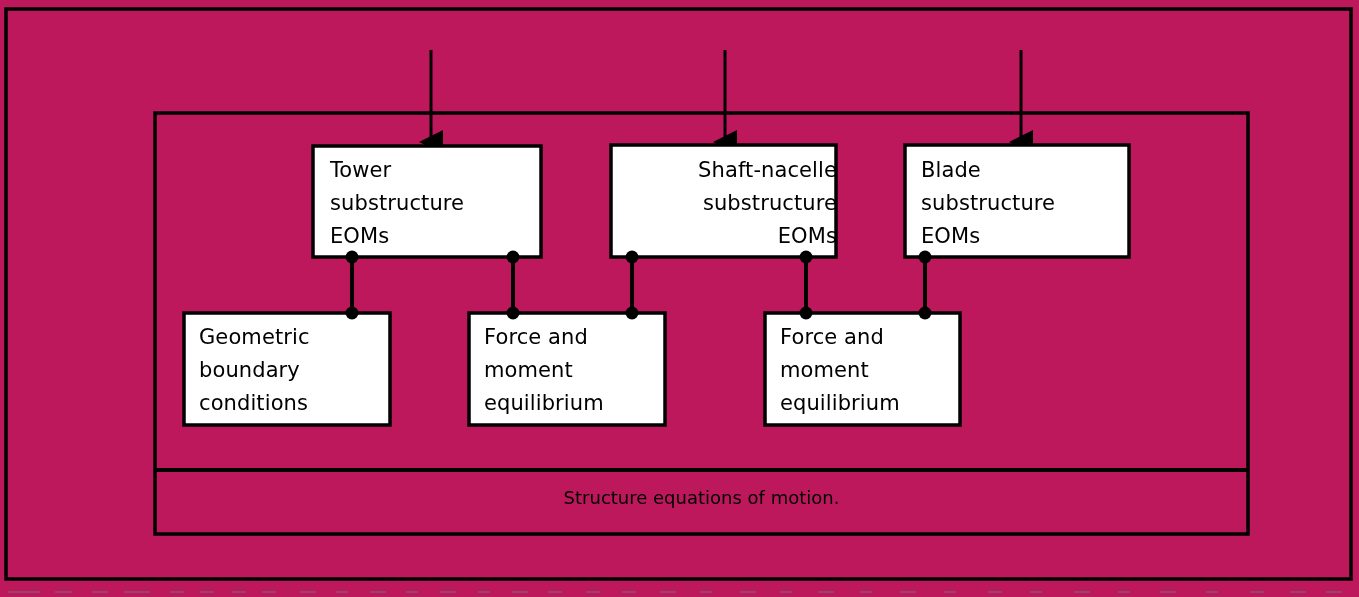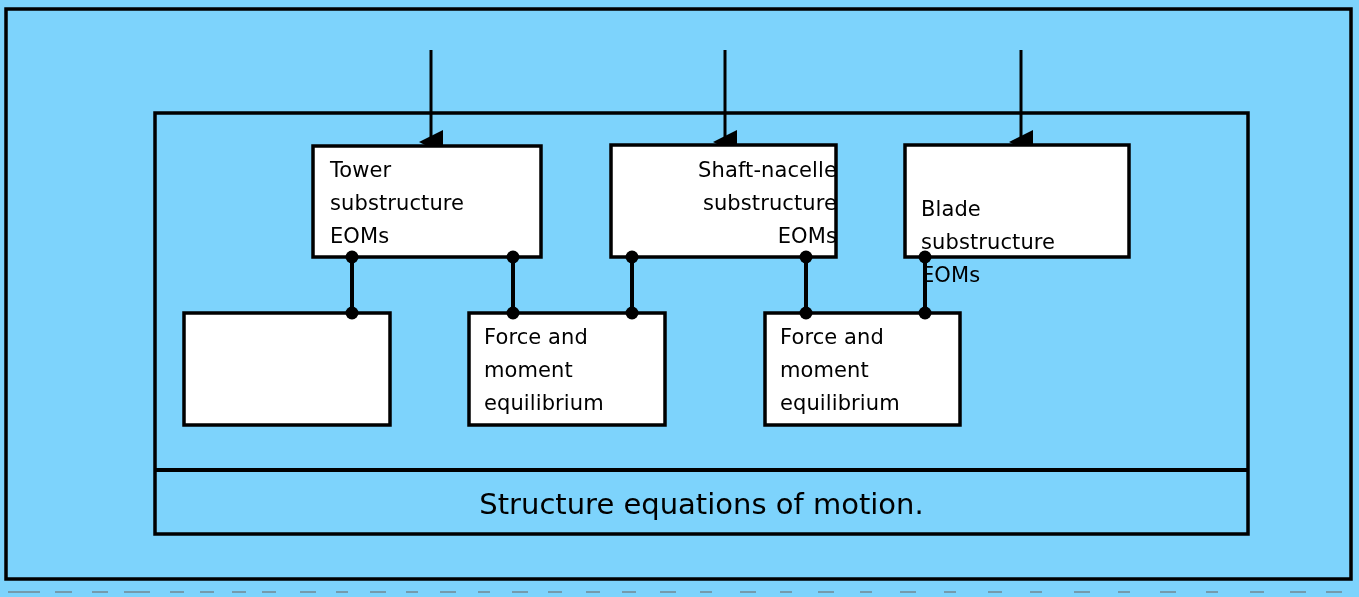--- a/index.html
+++ b/index.html
@@ -7,21 +7,21 @@
     padding: 0;
     background: #ffffff;
   }
   body {
     font-family: "DejaVu Sans", sans-serif;
   }
   #stage {
     position: relative;
     width: 1359px;
     height: 597px;
-    background: #7dd3fc;
+    background: #be185d;
     overflow: hidden;
   }
   #stage svg {
     position: absolute;
     left: 0;
     top: 0;
   }
   .boxlabel {
     position: absolute;
     color: #000000;
@@ -29,21 +29,21 @@
     font-size: 21px;
     line-height: 33px;
     letter-spacing: 0.1px;
     white-space: pre-line;
     pointer-events: none;
   }
   .caption {
     position: absolute;
     color: #000000;
     font-family: "DejaVu Sans", sans-serif;
-    font-size: 29px;
+    font-size: 18px;
     text-align: center;
     white-space: nowrap;
   }
 </style>
 </head>
 <body>
 
 <div id="stage">
 
   <svg width="1359" height="597" viewBox="0 0 1359 597">
@@ -115,24 +115,27 @@
       <circle cx="925" cy="313" r="6.5" fill="#000"></circle>
     </g>
   </svg>
 
   <div class="boxlabel" style="left:330px; top:154px; width:210px;">Tower
 substructure
 EOMs</div>
   <div class="boxlabel" style="left:627px; top:154px; width:210px;text-align:right;">Shaft-nacelle
 substructure
 EOMs</div>
-  <div class="boxlabel" style="left:921px; top:154px; width:210px;margin-top:39px;">Blade
+  <div class="boxlabel" style="left:921px; top:154px; width:210px;">Blade
 substructure
 EOMs</div>
 
+  <div class="boxlabel" style="left:199px; top:321px; width:195px;">Geometric
+boundary
+conditions</div>
   <div class="boxlabel" style="left:484px; top:321px; width:185px;">Force and
 moment
 equilibrium</div>
   <div class="boxlabel" style="left:780px; top:321px; width:185px;">Force and
 moment
 equilibrium</div>
 
   <div class="caption" style="left:155px; top:487px; width:1093px;">Structure equations of motion.</div>
 
 </div>

